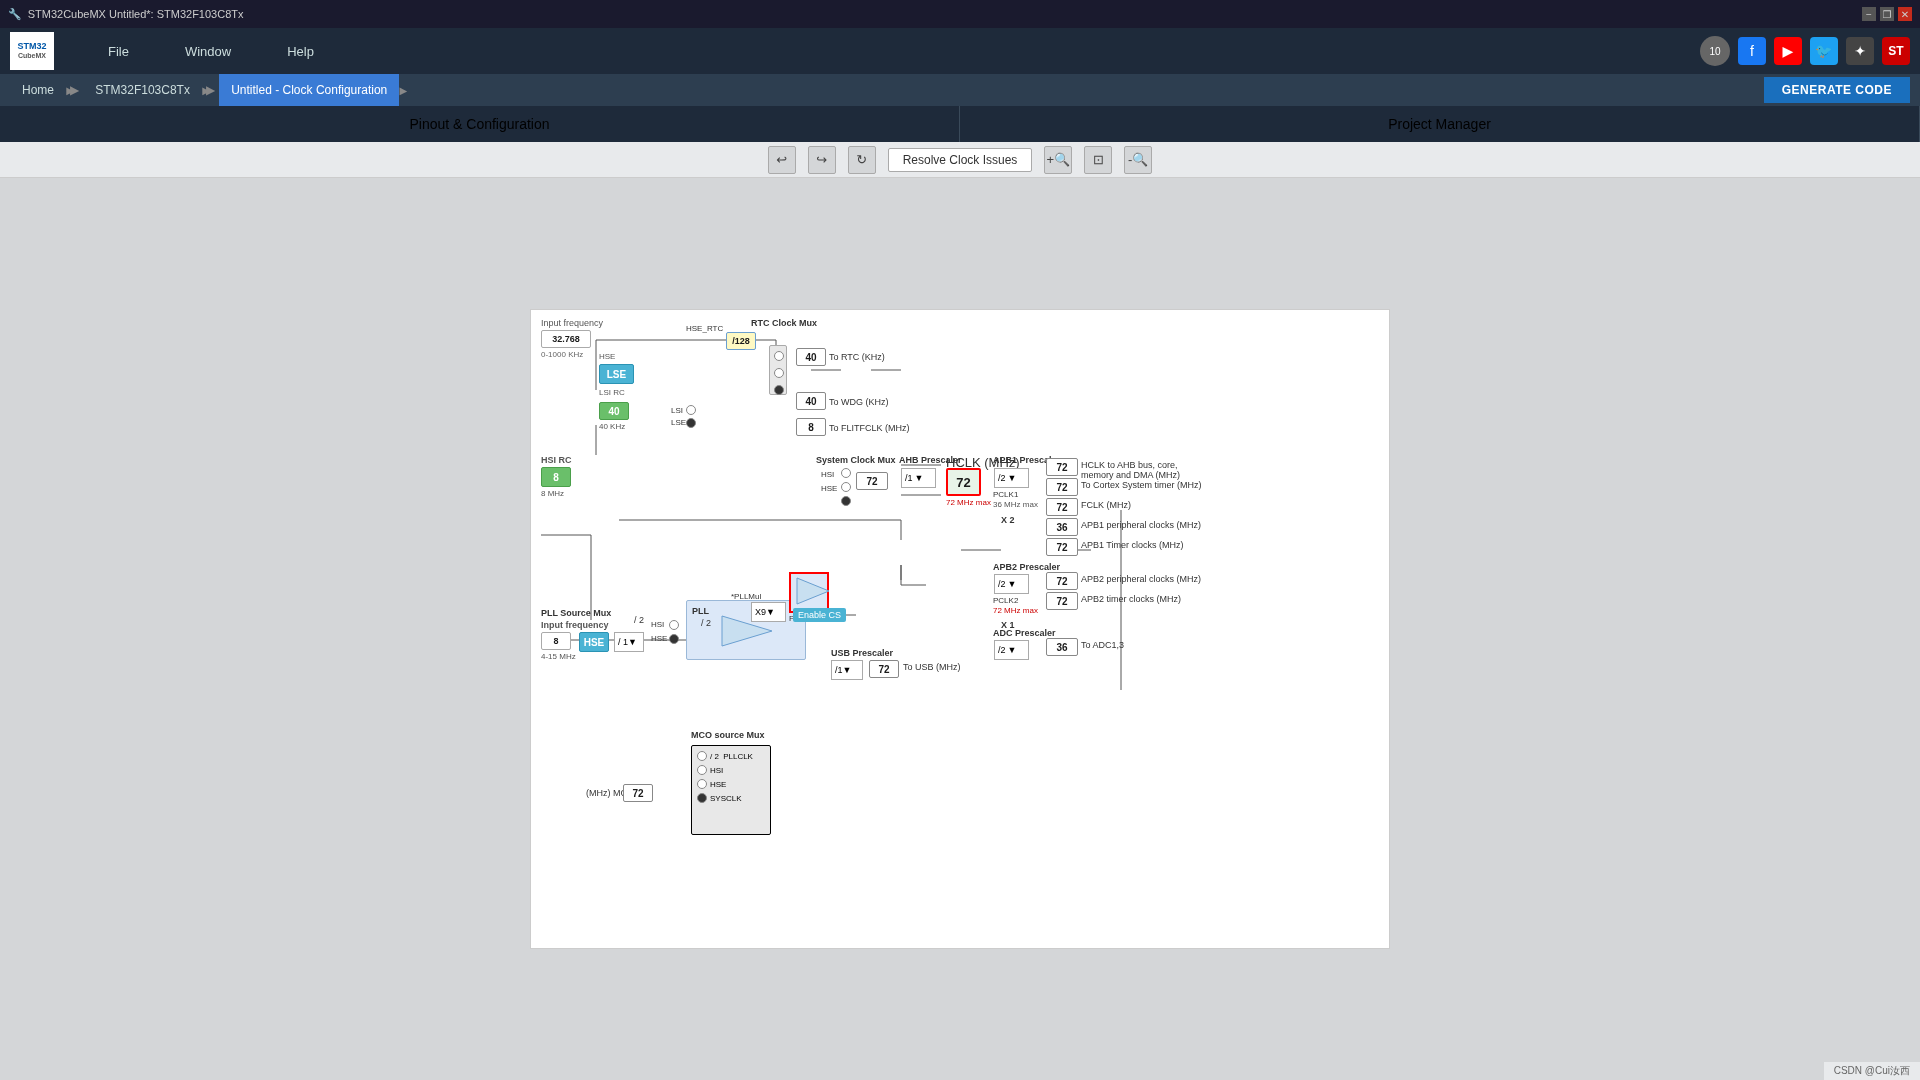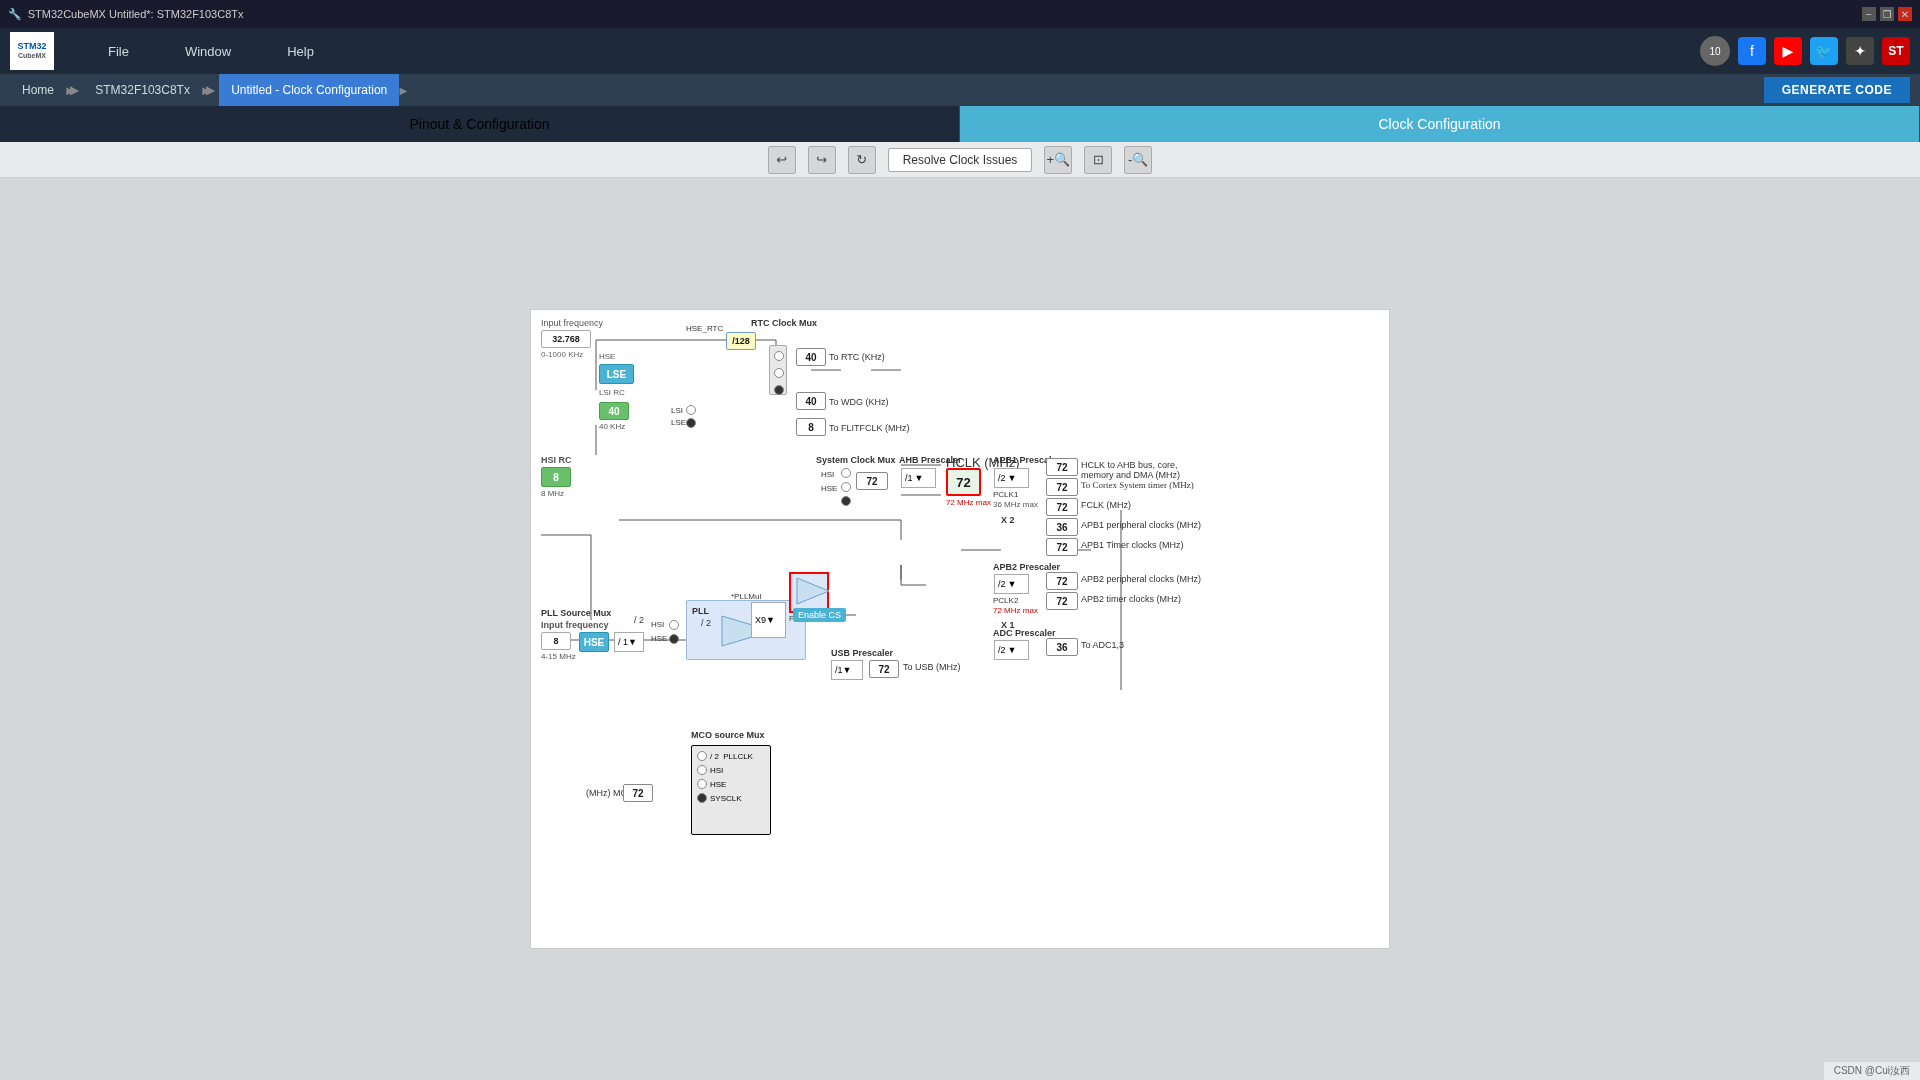--- a/index.html
+++ b/index.html
@@ -195,21 +195,21 @@
   <div class="bc-item">Home</div>
   <span style="color:#888;margin:0 4px;">▶</span>
   <div class="bc-item">STM32F103C8Tx</div>
   <span style="color:#888;margin:0 4px;">▶</span>
   <div class="bc-item active">Untitled - Clock Configuration</div>
   <button class="gen-code-btn">GENERATE CODE</button>
 </div>
 
 <div id="tabbar">
   <div class="tab">Pinout &amp; Configuration</div>
-  <div class="tab active">Clock Configuration</div>
+  <div class="tab">Project Manager</div>
 </div>
 
 <div id="toolbar">
   <button class="tool-btn">↩</button>
   <button class="tool-btn">↪</button>
   <button class="tool-btn">↻</button>
   <button class="resolve-btn">Resolve Clock Issues</button>
   <button class="tool-btn">+🔍</button>
   <button class="tool-btn">⊡</button>
   <button class="tool-btn">-🔍</button>
@@ -328,21 +328,21 @@
     </div>
     <div style="position:absolute;left:462px;top:180px;font-size:8px;color:#333;">PCLK1</div>
     <div style="position:absolute;left:462px;top:190px;font-size:8px;color:#555;">36 MHz max</div>
 
     <div style="position:absolute;left:470px;top:205px;font-size:9px;color:#333;font-weight:bold;">X 2</div>
 
     <div class="clk-box value" style="left:515px;top:148px;width:32px;">72</div>
     <div style="position:absolute;left:550px;top:150px;font-size:9px;color:#333;max-width:120px;">HCLK to AHB bus, core, memory and DMA (MHz)</div>
 
     <div class="clk-box value" style="left:515px;top:168px;width:32px;">72</div>
-    <div style="position:absolute;left:550px;top:170px;font-size:9px;color:#333;font-family:Liberation Serif, serif;">To Cortex System timer (MHz)</div>
+    <div style="position:absolute;left:550px;top:170px;font-size:9px;color:#333;">To Cortex System timer (MHz)</div>
 
     <div class="clk-box value" style="left:515px;top:188px;width:32px;">72</div>
     <div style="position:absolute;left:550px;top:190px;font-size:9px;color:#333;">FCLK (MHz)</div>
 
     <div class="clk-box value" style="left:515px;top:208px;width:32px;">36</div>
     <div style="position:absolute;left:550px;top:210px;font-size:9px;color:#333;">APB1 peripheral clocks (MHz)</div>
 
     <div class="clk-box value" style="left:515px;top:228px;width:32px;">72</div>
     <div style="position:absolute;left:550px;top:230px;font-size:9px;color:#333;">APB1 Timer clocks (MHz)</div>
 
@@ -394,21 +394,21 @@
     <div class="pll-area" style="left:155px;top:290px;width:120px;height:60px;">
       <div style="position:absolute;left:5px;top:5px;font-size:9px;color:#333;font-weight:bold;">PLL</div>
 
       <svg width="60" height="40" style="position:absolute;left:30px;top:10px;">
         <polygon points="5,5 55,20 5,35" fill="#c8dff0" stroke="#6a9fd0" stroke-width="1"></polygon>
       </svg>
     </div>
 
     <div style="position:absolute;left:200px;top:282px;font-size:8px;color:#333;">*PLLMul</div>
 
-    <div class="dropdown" style="left:220px;top:292px;width:35px;height:36px;">
+    <div class="dropdown" style="left:220px;top:292px;width:35px;height:20px;">
       <span>X9</span>
       <span>▼</span>
     </div>
 
     <div style="position:absolute;left:170px;top:308px;font-size:9px;color:#333;">/ 2</div>
 
     <div style="position:absolute;left:258px;top:262px;">
       <div style="background:#dce8f8;border:2px solid red;padding:2px 4px;width:40px;">
         
         <svg width="36" height="30">

